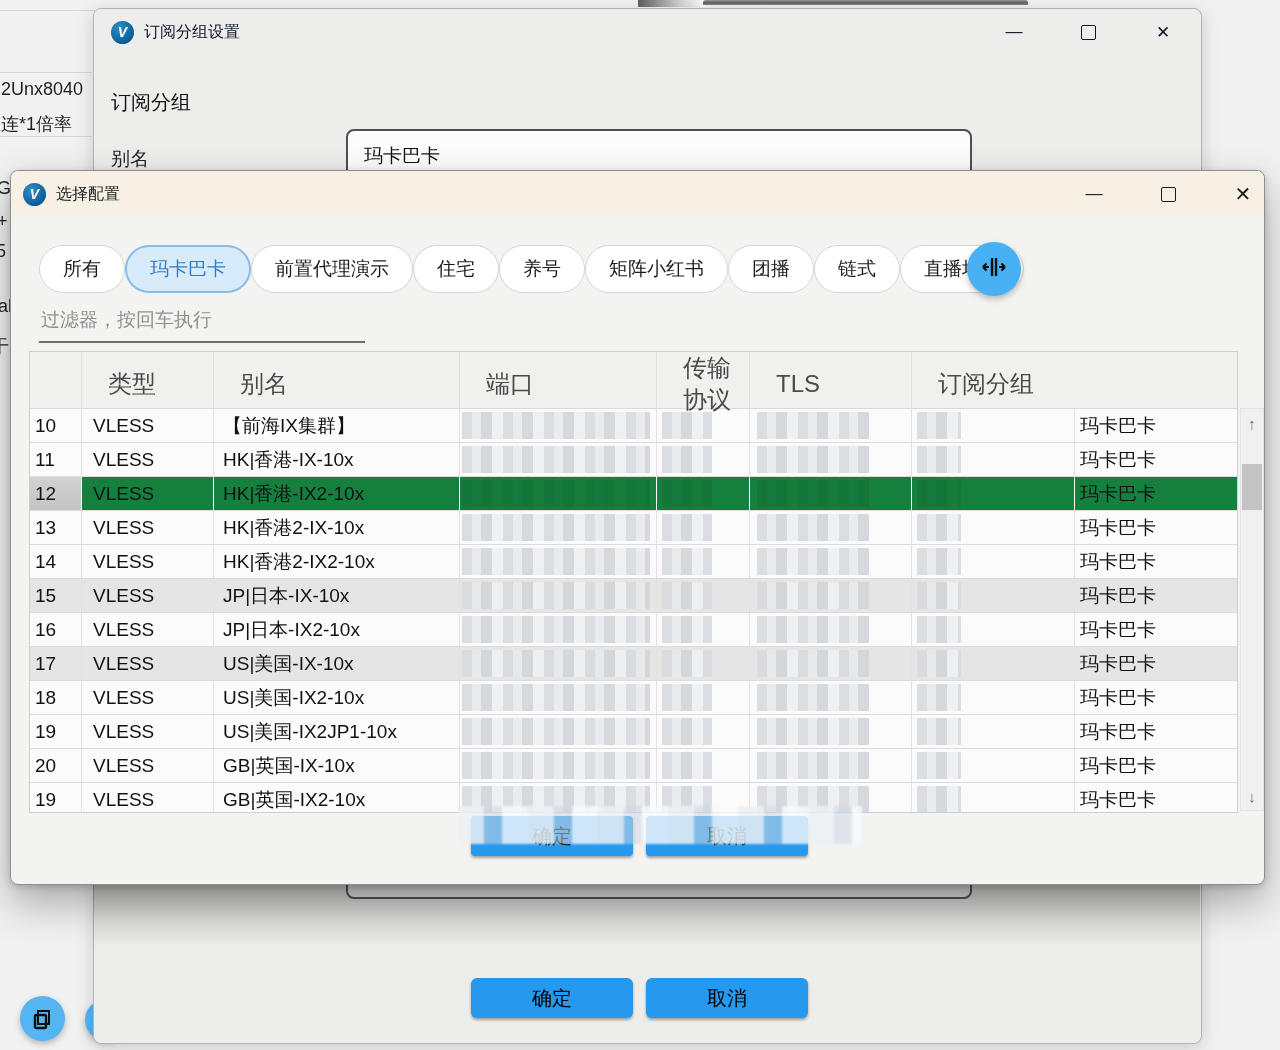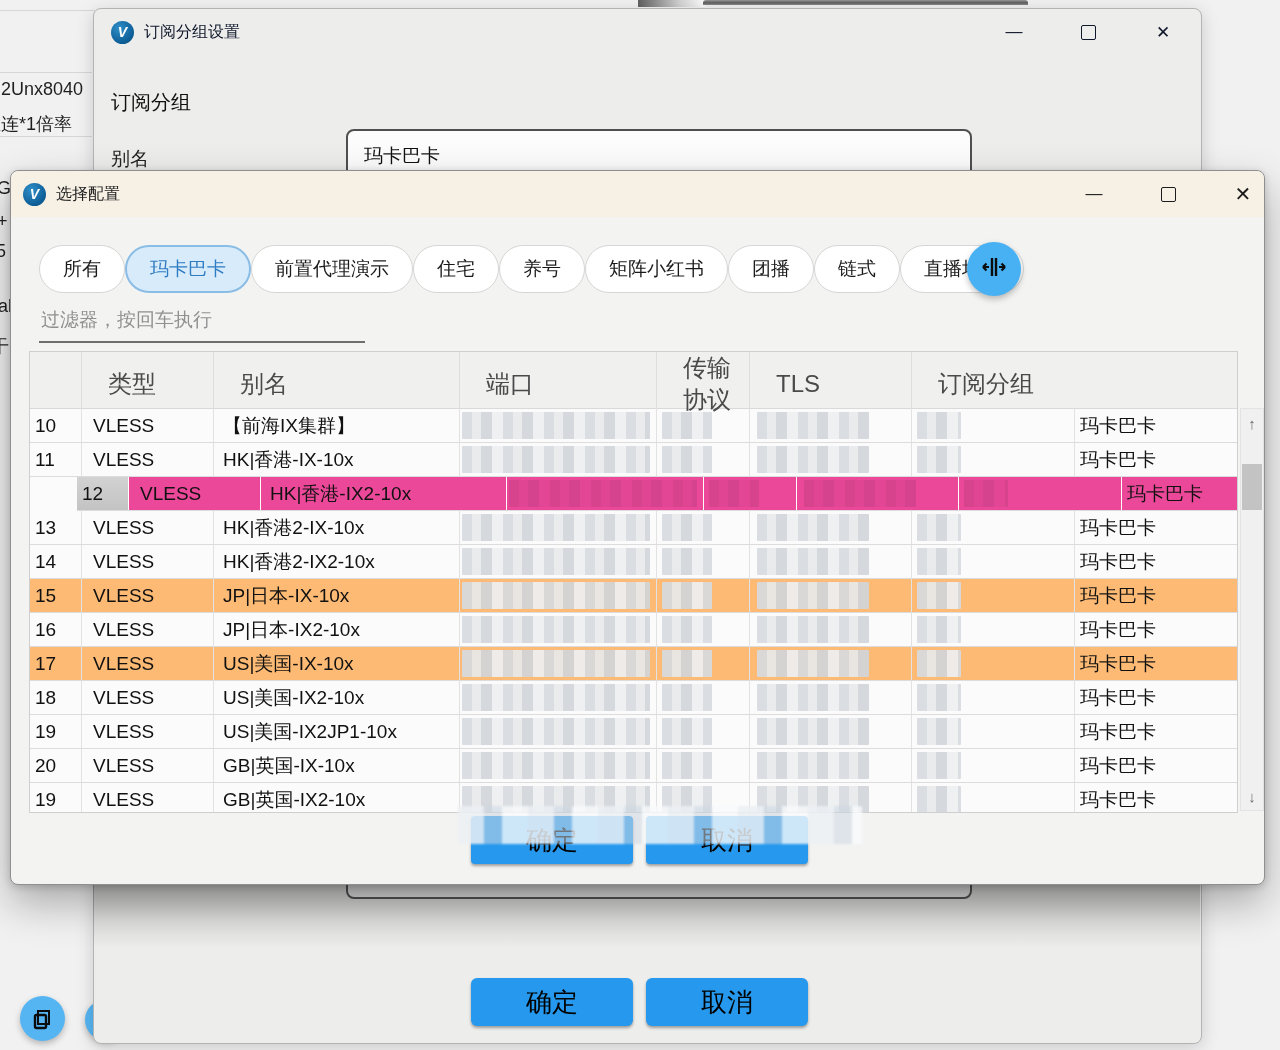--- a/index.html
+++ b/index.html
@@ -42,22 +42,22 @@
   .active-bar .title-text,#select-dialog .win-btn{color:#1c1c1c;}
 
   
   .section-title{position:absolute;left:17px;top:80px;font-size:20px;color:#111;}
   .field-label{position:absolute;left:17px;top:137px;font-size:19px;color:#222;}
   .alias-box{position:absolute;left:252px;top:120px;width:626px;height:770px;
     background:#fcfcfc;border:2px solid #4f4f4f;border-radius:8px;font-size:19px;
     padding:12px 16px;box-sizing:border-box;color:#111;}
 
   
-  .btn{position:absolute;width:162px;height:48px;background:#2699ee;border:none;
-    color:#000;font-size:26px;font-family:inherit;border-radius:4px;
+  .btn{position:absolute;width:162px;height:40px;background:#2699ee;border:none;
+    color:#000;font-size:20px;font-family:inherit;border-radius:4px;
     box-shadow:0 2px 3px rgba(0,0,0,.35);display:flex;align-items:center;justify-content:center;}
   .btn.r6{border-radius:6px;}
 
   
   #tags{position:absolute;left:28px;top:74px;display:flex;align-items:center;}
   .tag{height:48px;line-height:46px;padding:0 23px;border-radius:24px;background:#fff;
     border:1px solid #d6d6d6;font-size:19px;color:#1a1a1a;box-sizing:border-box;white-space:nowrap;}
   .tag.selected{background:#d8ebfa;border:2px solid #8abde6;color:#2e7cc3;line-height:44px;}
   #tune-btn{left:956px;top:71px;width:54px;height:54px;background:#47b1f4;z-index:2;}
 
@@ -71,22 +71,22 @@
   #table{position:absolute;left:18px;top:180px;width:1207px;height:460px;
     border:1px solid #cfcfcf;box-sizing:content-box;background:#fbfbfb;}
   .grid-row{display:grid;grid-template-columns:52px 132px 246px 197px 93px 162px 163px 162px;}
   #thead{height:56px;background:#f0f0ef;border-bottom:1px solid #d9d9d9;}
   #thead .hc{display:flex;align-items:center;padding-left:26px;font-size:24px;color:#4a4a4a;
     border-right:1px solid #dedede;box-sizing:border-box;}
   #thead .hc:first-child{padding-left:8px;}
   #thead .hc:last-child{border-right:none;}
   #rows{height:403px;overflow:hidden;}
   .trow{height:34px;border-bottom:1px solid #dcdcdc;background:#fbfbfb;box-sizing:border-box;}
-  .trow.shaded{background:#fdba74;}
-  .trow.selected{background:#ec4899;margin-left:47px;}
+  .trow.shaded{background:#e5e5e5;}
+  .trow.selected{background:#15803d;}
   .trow .c{position:relative;display:flex;align-items:center;font-size:19px;color:#111;
     border-right:1px solid #e2e2e2;box-sizing:border-box;overflow:hidden;white-space:nowrap;}
   .trow .c:last-child{border-right:none;}
   .trow.selected .c{border-right-color:#ffffff;}
   .c-num{padding-left:5px;font-size:18px;}
   .trow.selected .c-num{background:linear-gradient(180deg,#d2d2d2,#c3c3c3);}
   .c-type{padding-left:11px;}
   .c-alias{padding-left:9px;}
   .c-group{padding-left:5px;}
   .censor{position:absolute;top:3px;bottom:3px;border-radius:1px;opacity:.92;

